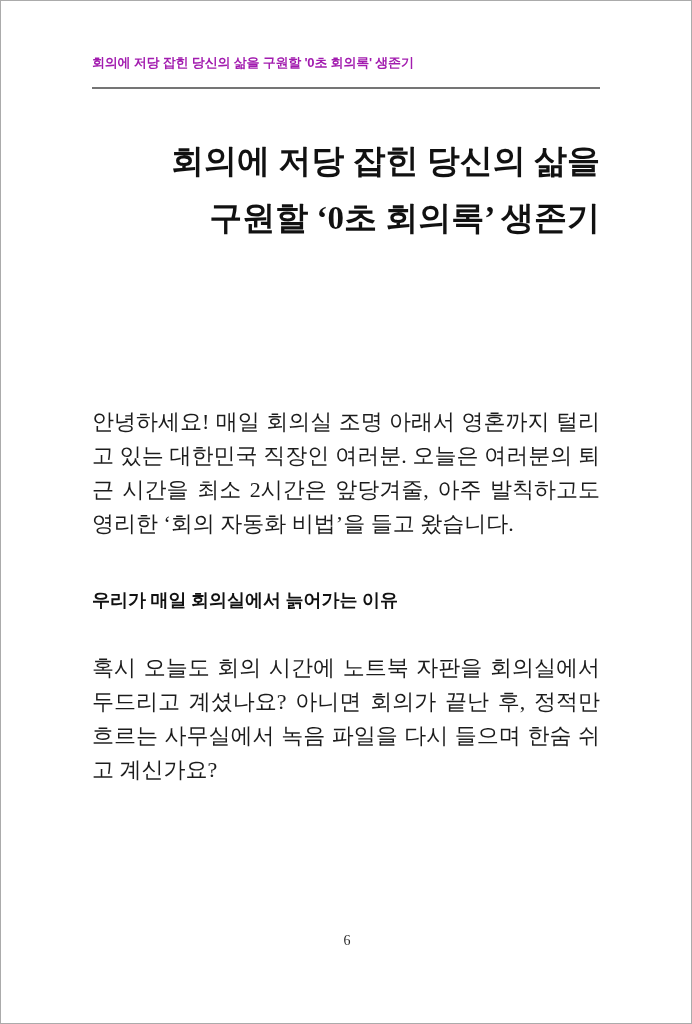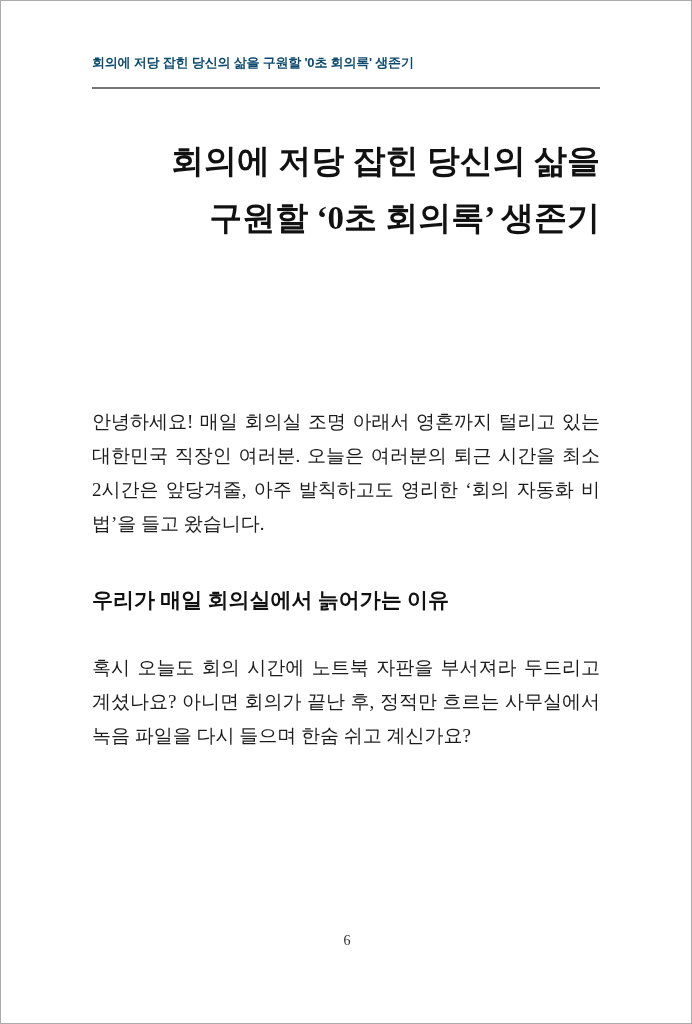--- a/index.html
+++ b/index.html
@@ -19,51 +19,51 @@
     left: 91px;
     right: 91px;
     top: 0;
   }
   .running-header {
     margin-top: 52px;
     font-family: "Liberation Sans", "DejaVu Sans", sans-serif;
     font-weight: 700;
     font-size: 13px;
     line-height: 20px;
-    color: #0c4a6e;
+    color: #a21caf;
     letter-spacing: -0.2px;
   }
   .header-rule {
     margin-top: 14px;
     height: 2px;
     background: #757575;
     border: none;
   }
   .doc-title {
     margin: 44px 0 0 0;
     font-size: 33px;
     line-height: 57px;
     font-weight: 700;
     color: #111111;
     word-break: keep-all;
     text-align: right;
   }
   .body-para {
-    font-size: 19px;
+    font-size: 22px;
     line-height: 34px;
     text-align: justify;
     word-break: break-all;
     color: #1c1c1c;
     margin: 0;
   }
   .para-intro-1 { margin-top: 158px; }
   .para-intro-2 { margin-top: 30px; }
   .section-heading {
     margin: 44px 0 0 0;
-    font-size: 21px;
+    font-size: 18px;
     line-height: 30px;
     font-weight: 700;
     color: #111111;
     word-break: keep-all;
   }
   .para-section-1 { margin-top: 36px; }
   .page-number {
     position: absolute;
     top: 930px;
     left: 0;
@@ -83,17 +83,17 @@
 
   <div class="header-rule"></div>
 
   <h1 class="doc-title">회의에 저당 잡힌 당신의 삶을 구원할 ‘0초 회의록’ 생존기</h1>
 
   <p class="body-para para-intro-1">안녕하세요! 매일 회의실 조명 아래서 영혼까지 털리고 있는 대한민국 직장인 여러분. 오늘은 여러분의 퇴근 시간을 최소 2시간은 앞당겨줄, 아주 발칙하고도 영리한 ‘회의 자동화 비법’을 들고 왔습니다.</p>
 
 
   <h2 class="section-heading">우리가 매일 회의실에서 늙어가는 이유</h2>
 
-  <p class="body-para para-section-1">혹시 오늘도 회의 시간에 노트북 자판을 부서져라 두드리고 계셨나요? 아니면 회의가 끝난 후, 정적만 흐르는 사무실에서 녹음 파일을 다시 들으며 한숨 쉬고 계신가요?</p>
+  <p class="body-para para-section-1">혹시 오늘도 회의 시간에 노트북 자판을 회의실에서 두드리고 계셨나요? 아니면 회의가 끝난 후, 정적만 흐르는 사무실에서 녹음 파일을 다시 들으며 한숨 쉬고 계신가요?</p>
 
 </div>
 
 <div class="page-number">6</div>
 
 </body></html>

